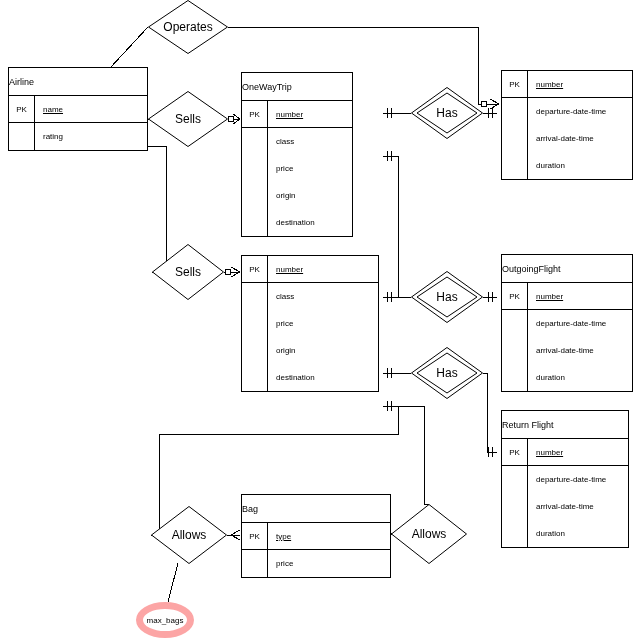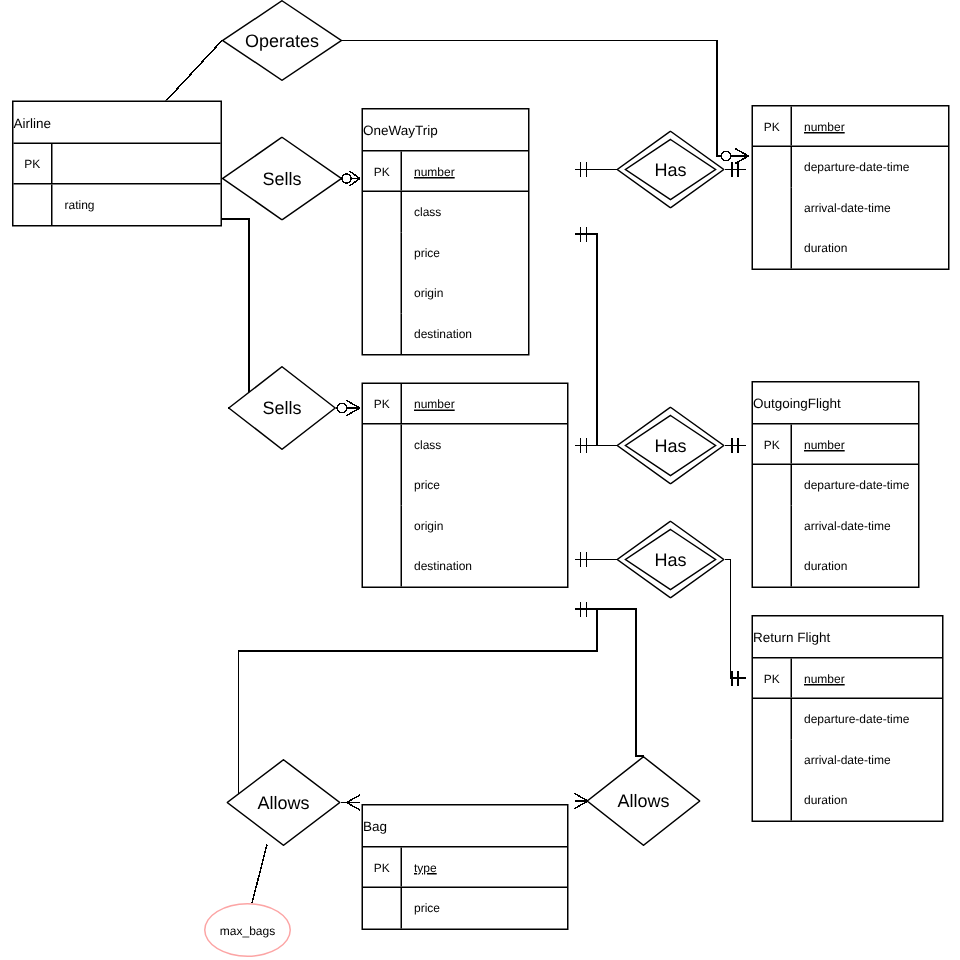--- a/index.html
+++ b/index.html
@@ -86,21 +86,21 @@
     height: 100%;
     display: flex;
     align-items: center;
     justify-content: center;
     font-size: 12px;
     color: #000000;
     white-space: nowrap;
   }
   .ellipse-attr {
     position: absolute;
-    border: 1px solid #fca5a5;
+    border: 7px solid #fca5a5;
     border-radius: 50%;
     background: #ffffff;
     display: flex;
     align-items: center;
     justify-content: center;
     font-size: 8px;
     color: #000000;
     box-sizing: border-box;
   }
 </style>
@@ -243,20 +243,21 @@
         <line x1="392" y1="534" x2="383" y2="534"></line>
       </g>
     </g>
   </svg>
 
   <div id="entity-layer">
       <div class="entity" style="left: 8px; top: 67px; width: 140px;">
         <div class="entity-title">Airline</div>
         <div class="attr-row key-row">
           <div class="attr-key">PK</div>
+          <div class="attr-name pk-text">name</div>
         </div>
         <div class="attr-row">
           <div class="attr-key blank"></div>
           <div class="attr-name">rating</div>
         </div>
       </div>
       <div class="entity" style="left: 241px; top: 72px; width: 112px;">
         <div class="entity-title">OneWayTrip</div>
         <div class="attr-row key-row">
           <div class="attr-key">PK</div>
@@ -312,21 +313,21 @@
         </div>
         <div class="attr-row">
           <div class="attr-key blank"></div>
           <div class="attr-name">arrival-date-time</div>
         </div>
         <div class="attr-row">
           <div class="attr-key blank"></div>
           <div class="attr-name">duration</div>
         </div>
       </div>
-      <div class="entity" style="left: 501px; top: 254px; width: 112px;">
+      <div class="entity" style="left: 501px; top: 254px; width: 132px;">
         <div class="entity-title">OutgoingFlight</div>
         <div class="attr-row key-row">
           <div class="attr-key">PK</div>
           <div class="attr-name pk-text">number</div>
         </div>
         <div class="attr-row">
           <div class="attr-key blank"></div>
           <div class="attr-name">departure-date-time</div>
         </div>
         <div class="attr-row">
@@ -350,21 +351,21 @@
         </div>
         <div class="attr-row">
           <div class="attr-key blank"></div>
           <div class="attr-name">arrival-date-time</div>
         </div>
         <div class="attr-row">
           <div class="attr-key blank"></div>
           <div class="attr-name">duration</div>
         </div>
       </div>
-      <div class="entity" style="left: 241px; top: 494px; width: 138px; margin-top: 42px;">
+      <div class="entity" style="left: 241px; top: 494px; width: 150px;">
         <div class="entity-title">Bag</div>
         <div class="attr-row key-row">
           <div class="attr-key">PK</div>
           <div class="attr-name pk-text">type</div>
         </div>
         <div class="attr-row">
           <div class="attr-key blank"></div>
           <div class="attr-name">price</div>
         </div>
       </div>

